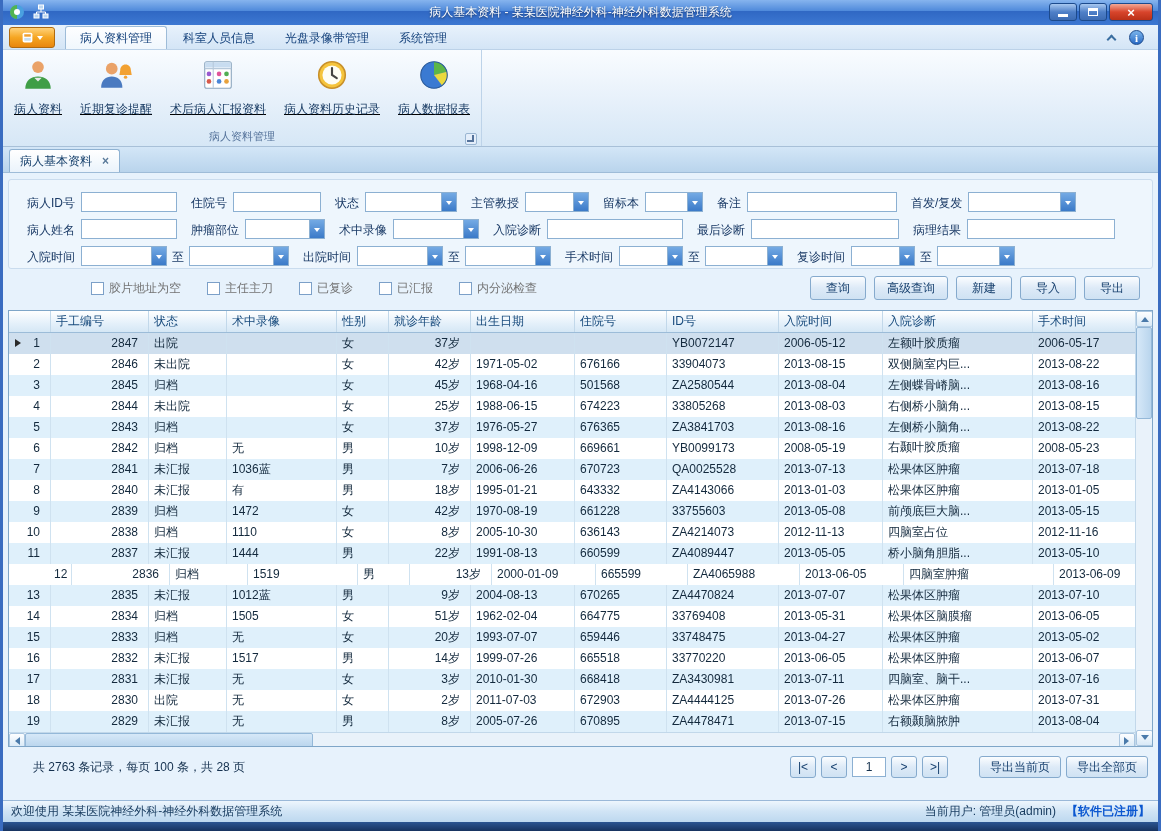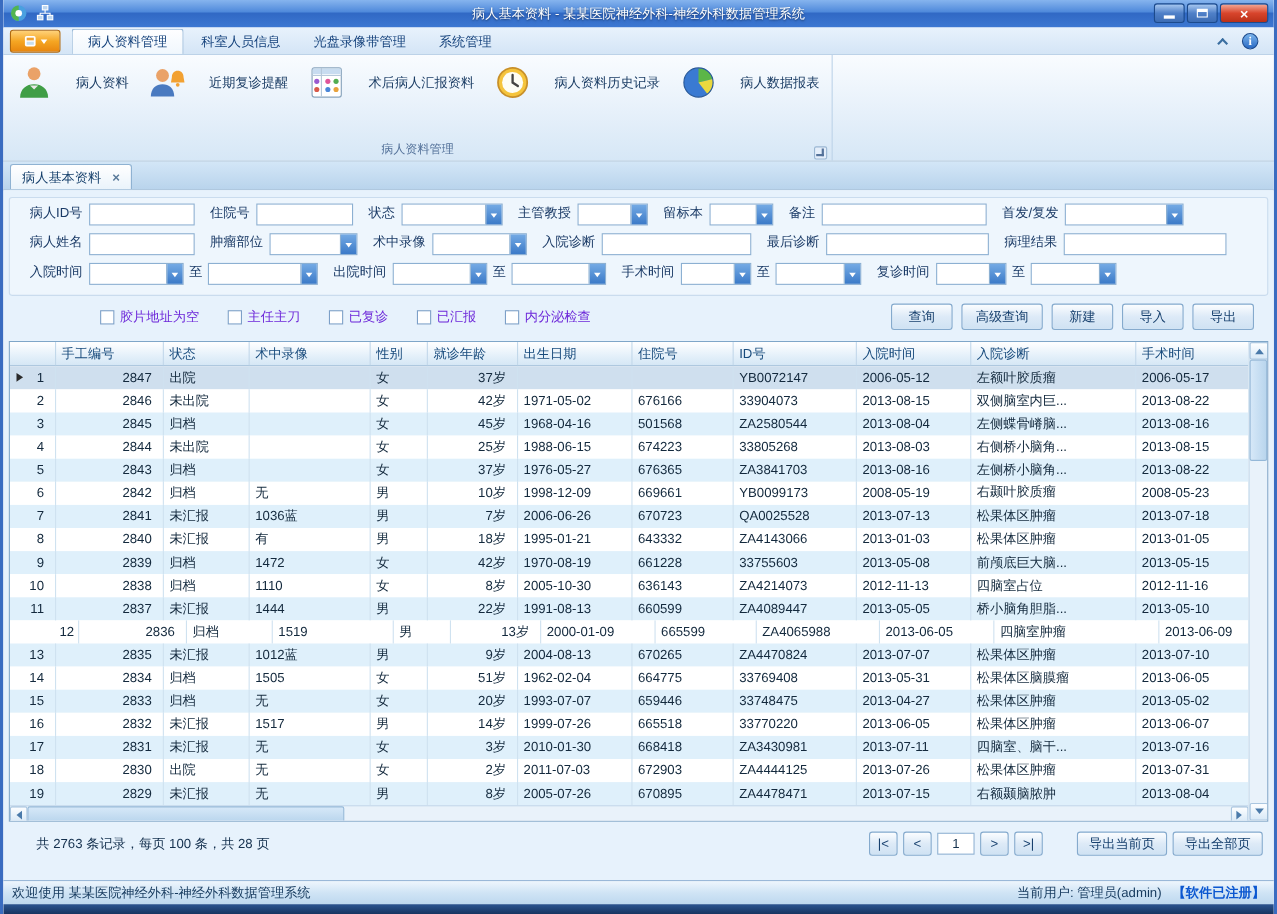--- a/index.html
+++ b/index.html
@@ -75,22 +75,22 @@
   
   .ribbon {
     height:97px; flex:none;
     background:linear-gradient(#f9fcff,#e6f0fa 55%,#d6e7f6);
     border-bottom:1px solid #a8c0d8;
     display:flex;
   }
   .rgroup { position:relative; height:100%; border-right:1px solid #bdd3e9; padding:0 2px; }
   .ractions { display:flex; height:76px; align-items:flex-start; padding-top:4px; }
   .raction {
-    display:flex; flex-direction:row; align-items:center; gap:21px;
-    padding:4px 9px 0; border-radius:3px; cursor:default;
+    display:flex; flex-direction:column; align-items:center; gap:9px;
+    padding:4px 9px 0; border-radius:3px; cursor:default;text-decoration:underline;
   }
   .ricon { width:34px; height:34px; display:block; }
   .ricon svg { width:34px; height:34px; display:block; }
   .rlabel { font-size:12px; color:#1a3c64; white-space:nowrap; }
   .rgroup-footer {
     position:absolute; left:0; right:0; bottom:2px; height:16px;
     text-align:center; color:#54729a; font-size:11px; line-height:16px;
   }
   .dlg-launcher {
     position:absolute; right:4px; bottom:1px; width:12px; height:12px;
@@ -113,21 +113,21 @@
   }
   .tab-close { color:#5a7a9a; font-weight:bold; font-size:12px; cursor:default; }
 
   
   .content { flex:1; background:#e7f2fc; display:flex; flex-direction:column; overflow:hidden; }
 
   .filter-panel {
     margin:6px 5px 0; padding:5px 4px 2px;
     background:#eef6fd; border:1px solid #cadcee; border-radius:3px;
   }
-  .filter-row { display:flex; align-items:flex-start; height:27px; }
+  .filter-row { display:flex; align-items:flex-end; height:27px; }
   .flabel { color:#1a3a66; margin:0 6px 0 14px; white-space:nowrap; }
   .flabel.to { margin:0 5px; }
   .ftext, .pinput {
     height:20px; border:1px solid #8cb0d2; background:#fff; font-size:12px;
     padding:0 3px; font-family:inherit; color:#16324e;
   }
   .fcombo {
     display:inline-flex; height:20px; border:1px solid #8cb0d2; background:#fff;
     justify-content:flex-end; align-items:stretch;
   }
@@ -135,21 +135,21 @@
     width:15px; border-left:1px solid #8cb0d2;
     background:linear-gradient(#74aae4,#3b7ac8);
     display:flex; align-items:center; justify-content:center;
   }
   .cbtn::after { content:""; width:0; height:0; border:3px solid transparent; border-top:4px solid #fff; margin-top:4px; }
 
   .toolbar-row { height:32px; margin:3px 10px 0; display:flex; align-items:center; }
   .checkboxes { display:flex; align-items:center; gap:26px; padding-left:78px; }
   .cb { display:flex; align-items:center; gap:5px; cursor:default; }
   .cbbox { width:13px; height:13px; background:#fff; border:1px solid #7ca0c8; }
-  .cblabel { color:#6d28d9; }
+  .cblabel { color:#737373; }
   .action-buttons { margin-left:auto; display:flex; gap:8px; padding-right:8px; }
   .abtn, .ebtn, .pbtn {
     height:24px; min-width:56px; padding:0 12px; border:1px solid #85aacd; border-radius:3px;
     background:linear-gradient(#fbfdff,#ddeaf7 50%,#cfe2f3);
     color:#17406e; font-size:12px; font-family:inherit; cursor:default;
   }
 
   
   .grid {
     margin:6px 5px 0; height:437px; flex:none;

